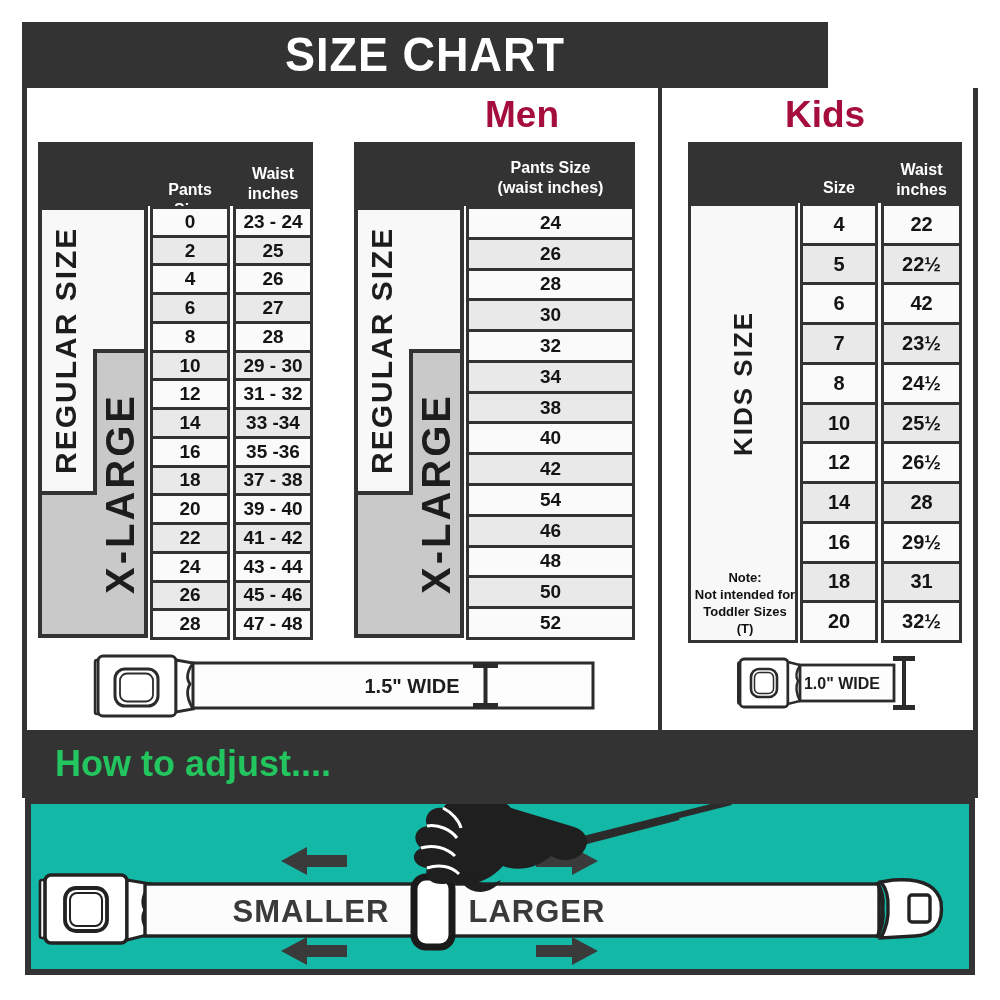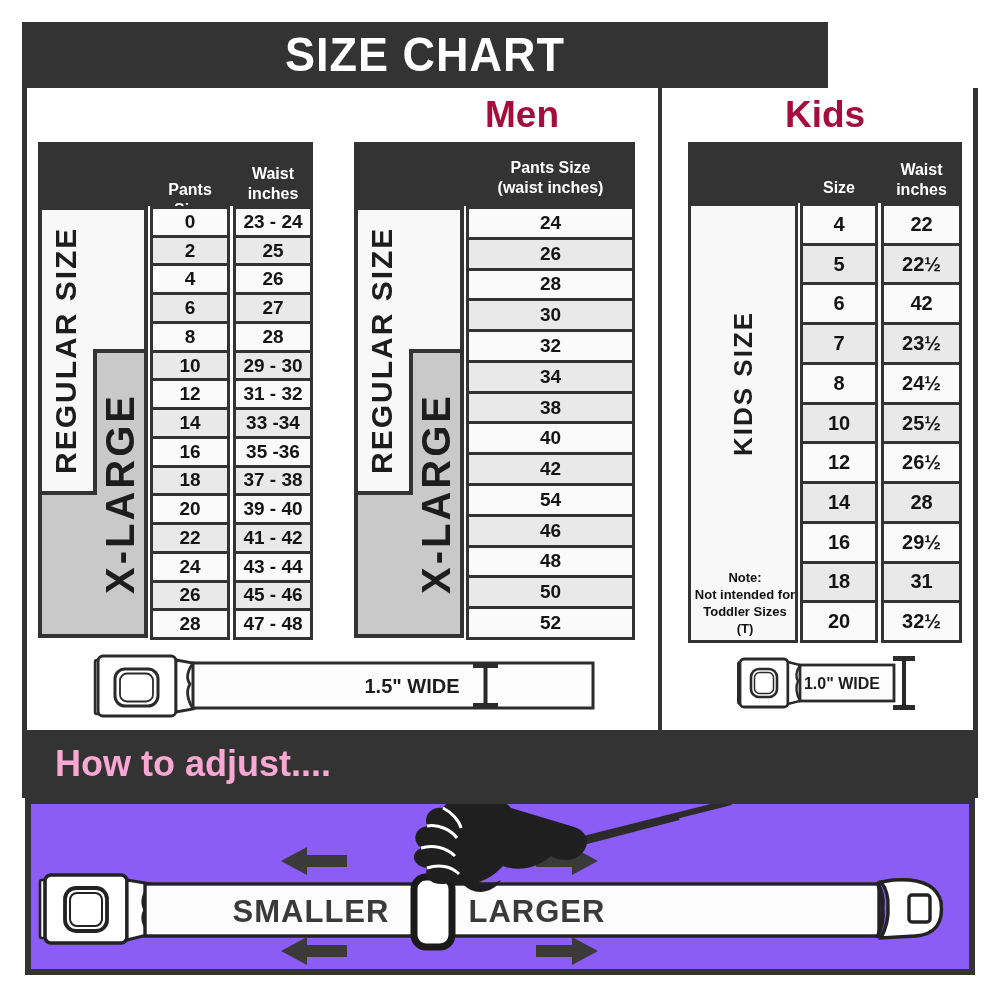--- a/index.html
+++ b/index.html
@@ -33,23 +33,23 @@
           writing-mode:vertical-rl;transform:rotate(180deg);font-weight:bold;color:#1d1d1d;}
   .v-regular{font-size:30px;letter-spacing:2px;}
   .v-xlarge{font-size:40px;letter-spacing:3px;}
   .v-kids{font-size:26px;letter-spacing:2px;}
 
   .kids-labelbox{box-sizing:border-box;background:#f8f8f8;border:3px solid #333333;}
   .kids-note{font-size:13px;font-weight:bold;color:#111;line-height:1.3;white-space:pre-line;}
 
   
   .adjust-band{left:22px;top:730px;width:956px;height:68px;background:#333333;display:flex;align-items:center;}
-  .adjust-band h2{margin:0 0 0 33px;color:#f9a8d4;font-size:36px;font-weight:bold;}
+  .adjust-band h2{margin:0 0 0 33px;color:#22c55e;font-size:36px;font-weight:bold;}
   .adjust-panel{left:25px;top:798px;width:950px;height:177px;border:6px solid #333333;
-                box-sizing:border-box;background:#8b5cf6;}
+                box-sizing:border-box;background:#14b8a6;}
   svg text{font-family:"Liberation Sans","DejaVu Sans",sans-serif;}
 </style>
 </head>
 <body>
 
 <div class="page">
 
   <header class="abs title-band">
     <h1>SIZE CHART</h1>
   </header>

